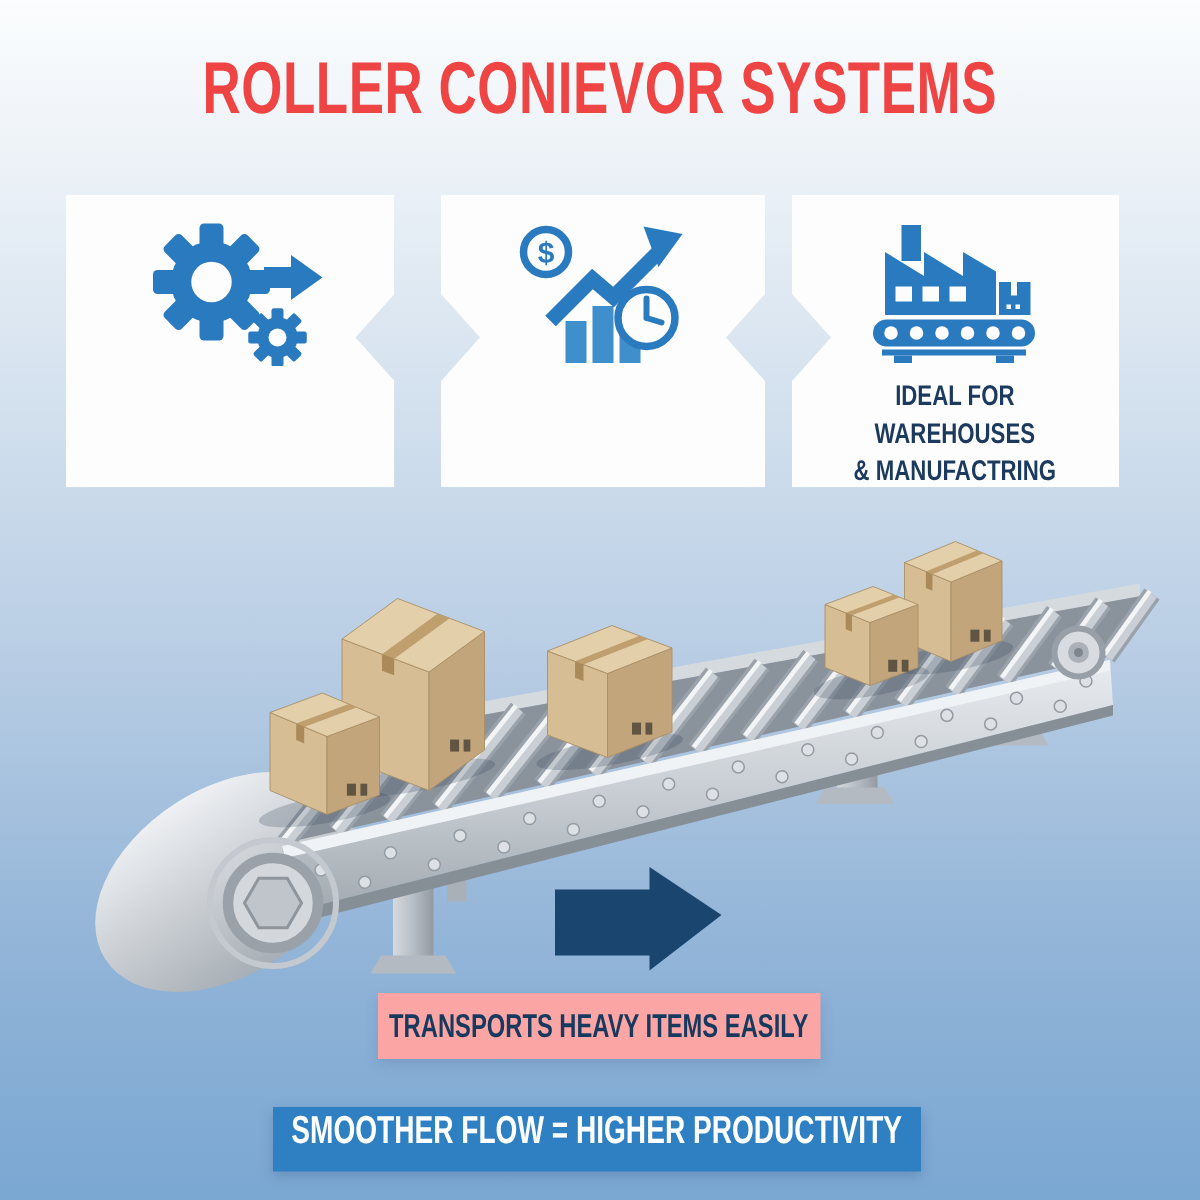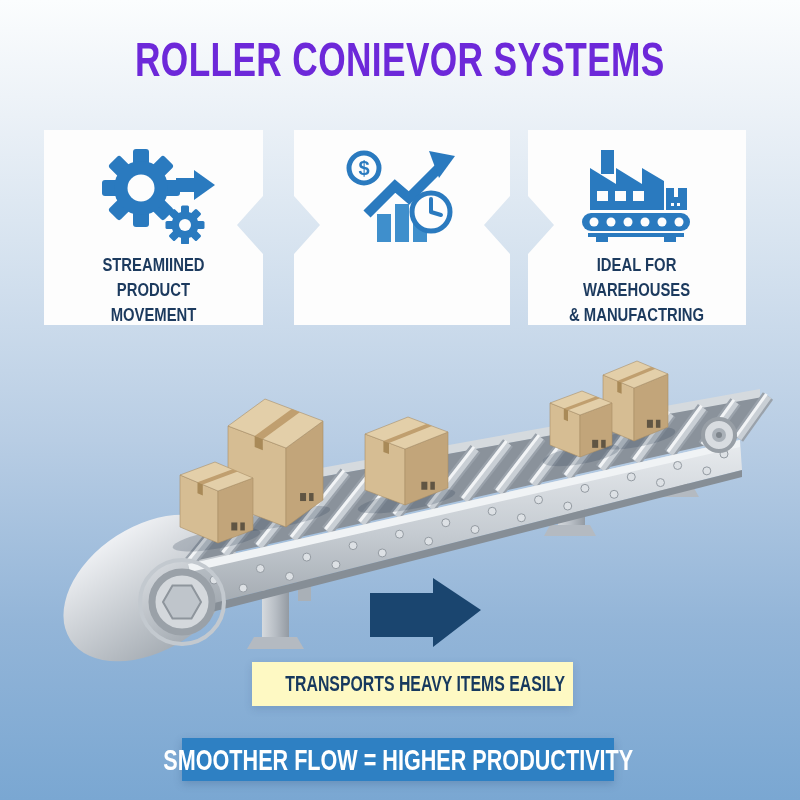--- a/index.html
+++ b/index.html
@@ -4,21 +4,21 @@
 <style>
   html,body{margin:0;padding:0;}
   body{
     width:800px;height:800px;position:relative;overflow:hidden;
     font-family:"Liberation Sans","DejaVu Sans",sans-serif;
     background:linear-gradient(180deg,#fbfdfe 0%,#eef3f8 12%,#d8e4f0 30%,#b8cde4 55%,#93b5d8 78%,#7aa7d2 100%);
   }
   .title{
     position:absolute;top:30px;left:0;width:800px;height:58px;
     display:flex;align-items:center;justify-content:center;
-    color:#6d28d9;font-weight:700;font-size:49px;letter-spacing:0.5px;
+    color:#ef4444;font-weight:700;font-size:49px;letter-spacing:0.5px;
   }
   .cond{display:inline-block;transform:scaleX(.72);transform-origin:center;white-space:nowrap;}
   .cond8{display:block;transform:scaleX(.78);transform-origin:center;white-space:nowrap;}
   .card{
     position:absolute;top:130px;height:195px;background:#fdfdfd;
     filter:drop-shadow(0 7px 12px rgba(90,120,160,.35));
     display:flex;flex-direction:column;align-items:center;
   }
   .card1{left:44px;width:219px;
     clip-path:polygon(0 0,100% 0,100% 66px,calc(100% - 26px) 95px,100% 124px,100% 100%,0 100%);}
@@ -26,28 +26,28 @@
     clip-path:polygon(0 0,100% 0,100% 66px,calc(100% - 26px) 95px,100% 124px,100% 100%,0 100%,0 124px,26px 95px,0 66px);}
   .card3{left:528px;width:218px;
     clip-path:polygon(0 0,100% 0,100% 100%,0 100%,0 124px,26px 95px,0 66px);}
   .card .icon{height:100px;margin-top:14px;display:flex;align-items:center;justify-content:center;}
   .card .txt{
     margin-top:8px;text-align:center;color:#1c3a5e;font-weight:700;
     font-size:19px;line-height:25px;
   }
   .card2 .txt{font-size:18px;}
   .banner-white{
-    position:absolute;left:252px;top:662px;width:295px;height:44px;background:#fef9c3;
+    position:absolute;left:252px;top:662px;width:295px;height:44px;background:#fca5a5;
     display:flex;align-items:center;justify-content:center;color:#17395e;
-    font-weight:700;font-size:22px;box-shadow:0 3px 8px rgba(50,80,120,.18);padding-left:26px;
+    font-weight:700;font-size:22px;box-shadow:0 3px 8px rgba(50,80,120,.18);
   }
   .banner-blue{
     position:absolute;left:182px;top:738px;width:432px;height:43px;background:#2e80c3;
-    display:flex;align-items:center;justify-content:center;color:#ffffff;
-    font-weight:700;font-size:30px;box-shadow:0 3px 8px rgba(40,70,110,.25);
+    display:flex;align-items:flex-start;justify-content:center;color:#ffffff;
+    font-weight:700;font-size:26px;box-shadow:0 3px 8px rgba(40,70,110,.25);
   }
   #conv{position:absolute;left:0;top:350px;}
 </style>
 </head>
 <body>
 
 <div class="title">
   <span class="cond">ROLLER CONIEVOR SYSTEMS</span>
 </div>
 
@@ -80,25 +80,20 @@
             <rect x="-8" y="-39" width="16" height="17" rx="3" transform="rotate(315)"></rect>
           </g>
         <circle r="27"></circle>
           <circle r="12" fill="#fdfdfd"></circle>
       </g>
       <g fill="#2a7abf">
         <rect x="83" y="34" width="18" height="14"></rect>
         <polygon points="101,26 122,41 101,56"></polygon>
       </g>
     </svg>
-  </div>
-  <div class="txt">
-    <span class="cond8">STREAMIINED</span>
-    <span class="cond8">PRODUCT</span>
-    <span class="cond8">MOVEMENT</span>
   </div>
 </div>
 
 <div class="card card2">
   <div class="icon">
     <svg width="122" height="100" viewBox="0 0 122 100">
       <g fill="#3f8fcc">
         <rect x="36" y="70" width="14" height="28"></rect>
         <rect x="54" y="60" width="14" height="38"></rect>
         <rect x="72" y="50" width="14" height="48"></rect>

